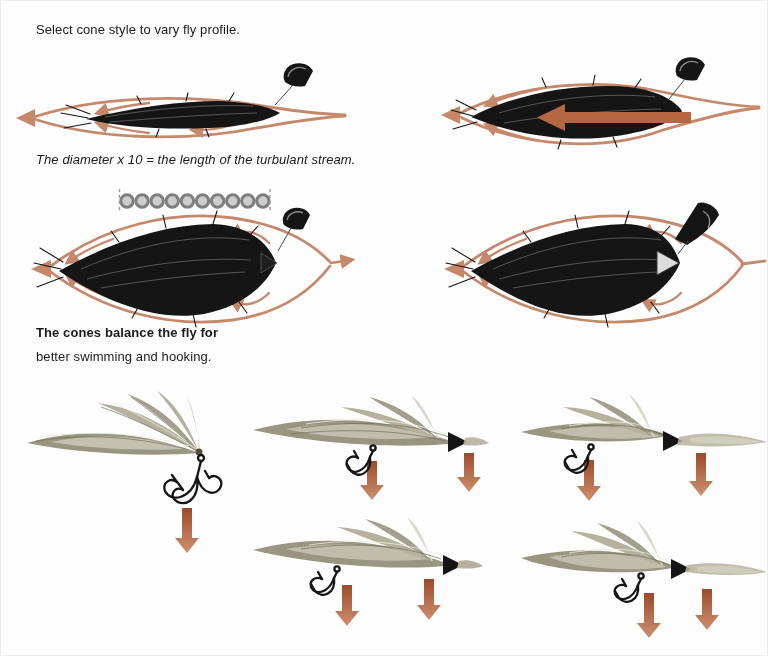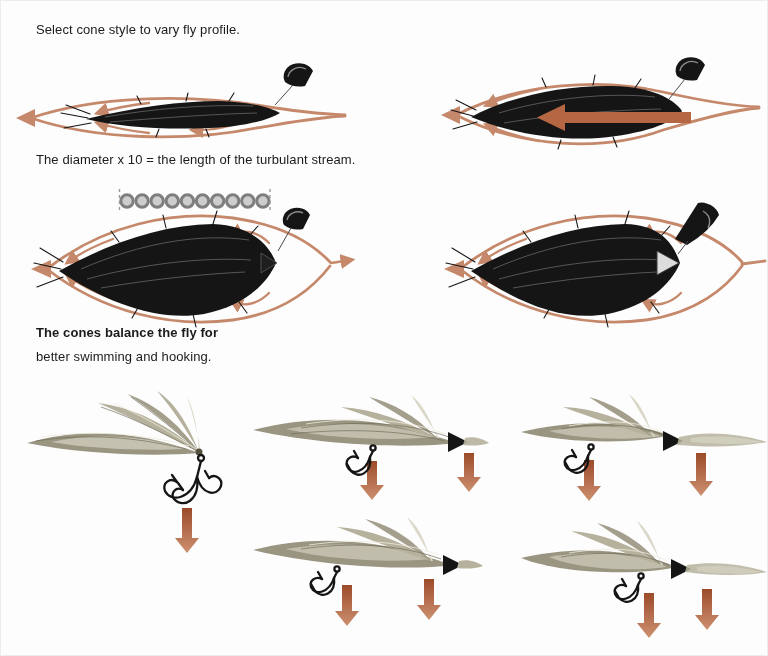--- a/index.html
+++ b/index.html
@@ -313,17 +313,17 @@
       <path d="M 640,578 L 637,584"></path>
       <path d="M 637,584 C 632,599 618,602 614,593 C 612,586 619,582 625,585"></path>
       <path d="M 625,585 L 621,578"></path>
       <path d="M 637,584 C 639,600 625,605 618,597"></path>
       <path d="M 618,597 L 614,590"></path>
     </g>
   </g>
 </svg>
 
 <div class="cap" style="left:35px;top:21px;">Select cone style to vary fly profile.</div>
-<div class="cap" style="left:35px;top:151px;">The diameter x 10 = the length of the turbulant stream.</div>
+<div class="cap" style="left:35px;top:151px;font-style:italic;">The diameter x 10 = the length of the turbulant stream.</div>
 <div class="cap" style="left:35px;top:324px;font-weight:bold;">The cones balance the fly for</div>
 <div class="cap" style="left:35px;top:348px;">better swimming and hooking.</div>
 
 </div>
 
 </body></html>

